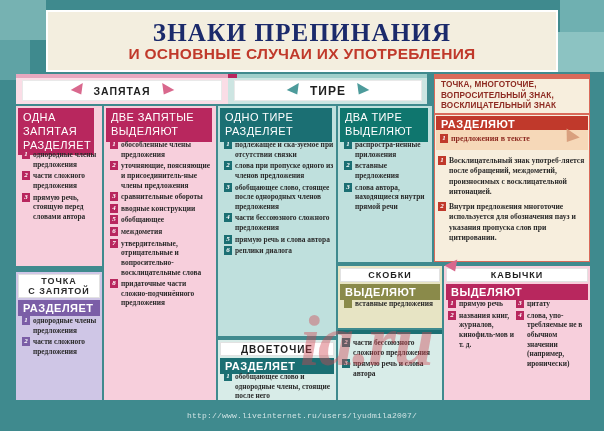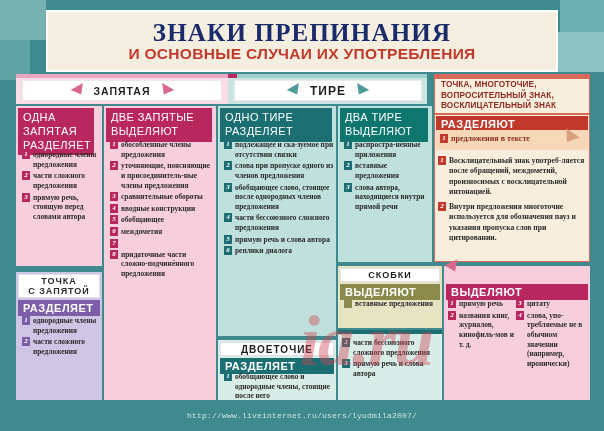--- a/index.html
+++ b/index.html
@@ -176,20 +176,21 @@
     <div class="item">
       <span class="num" style="background:#b8275e;">5</span>
       <span class="txt">обобщающее</span>
     </div>
     <div class="item">
       <span class="num" style="background:#b8275e;">6</span>
       <span class="txt">междометия</span>
     </div>
     <div class="item">
       <span class="num" style="background:#b8275e;">7</span>
+      <span class="txt">утвердительные, отрицательные и вопросительно-восклицательные слова</span>
     </div>
     <div class="item">
       <span class="num" style="background:#b8275e;">8</span>
       <span class="txt">придаточные части сложно-подчинённого предложения</span>
     </div>
   </div>
 
   <div class="panel" style="left:218px;top:106px;width:118px;height:230px;background:#bfe0dd;"></div>
   <div class="coltitle" style="left:220px;top:108px;width:112px;background:#1b6f73;white-space:pre-line;">ОДНО ТИРЕ
 РАЗДЕЛЯЕТ</div>
@@ -291,20 +292,23 @@
       <span class="num" style="background:#c0392b;">1</span>
       <span class="txt" style="font-size:7.6px;line-height:1.38;">Восклицательный знак употреб-ляется после обращений, междометий, произносимых с восклицательной интонацией.</span>
     </div>
     <div class="item" style="margin-top:4px;">
       <span class="num" style="background:#c0392b;">2</span>
       <span class="txt" style="font-size:7.6px;line-height:1.38;">Внутри предложения многоточие используется для обозначения пауз  и указания пропуска слов при цитировании.</span>
     </div>
   </div>
 
   <div class="panel" style="left:444px;top:266px;width:146px;height:134px;background:#f7cfdc;"></div>
+  <div class="secttitle" style="left:446px;top:268px;width:142px;height:14px;font-size:9px;color:#1f1f1f;">
+    <span>КАВЫЧКИ</span>
+  </div>
   <span class="arrow" style="position:absolute;left:446px;top:262px;border-left:7px solid transparent;border-top:10px solid #d9688d;border-right:7px solid transparent;transform:rotate(-25deg);"></span>
   <div class="sub" style="left:446px;top:284px;width:142px;background:#b8275e;">ВЫДЕЛЯЮТ</div>
   <div class="list" style="left:448px;top:299px;width:66px;">
     <div class="item">
       <span class="num" style="background:#b8275e;">1</span>
       <span class="txt">прямую речь</span>
     </div>
     <div class="item">
       <span class="num" style="background:#b8275e;">2</span>
       <span class="txt">названия книг, журналов, кинофиль-мов и т. д.</span>

